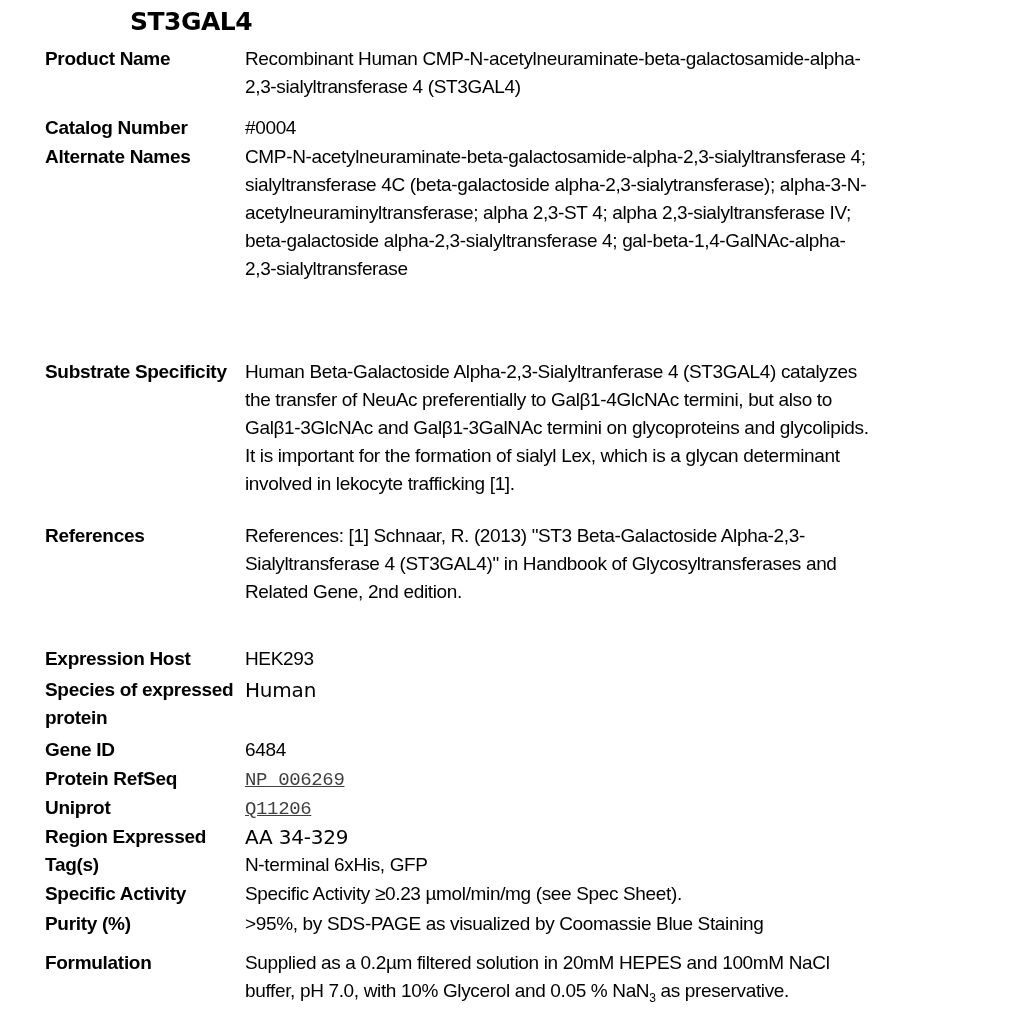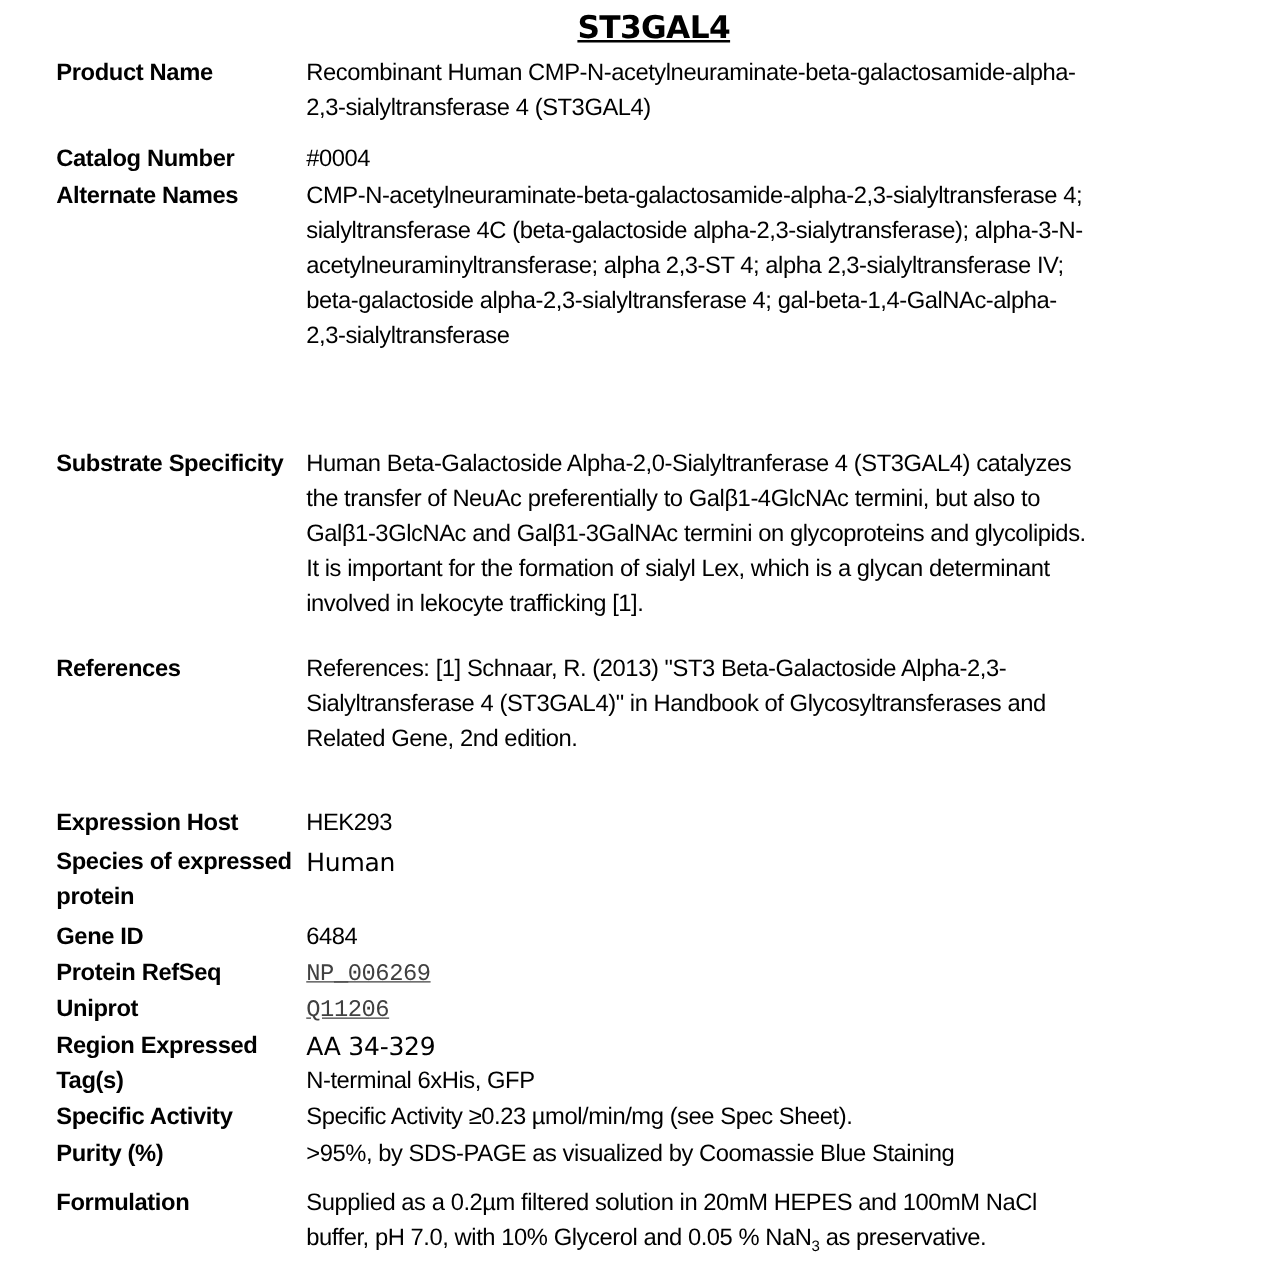--- a/index.html
+++ b/index.html
@@ -15,27 +15,26 @@
       color: #000000;
       font-family: "Liberation Sans", sans-serif;
     }
     .title {
       position: absolute;
       top: 6px;
       left: 0;
       width: 916px;
       padding-left: 130px;
       box-sizing: border-box;
-      text-align: center;
+      text-align: left;
       font-family: "DejaVu Sans", sans-serif;
       font-weight: bold;
       font-size: 25px;
       line-height: 32px;
       letter-spacing: -0.5px;
-      text-decoration: underline;
     }
     .row {
       position: absolute;
       left: 0;
       width: 1017px;
     }
     .label {
       position: absolute;
       left: 7px;
       width: 230px;
@@ -91,21 +90,21 @@
     <div>sialyltransferase 4C (beta-galactoside alpha-2,3-sialytransferase); alpha-3-N-</div>
     <div>acetylneuraminyltransferase; alpha 2,3-ST 4; alpha 2,3-sialyltransferase IV;</div>
     <div>beta-galactoside alpha-2,3-sialyltransferase 4; gal-beta-1,4-GalNAc-alpha-</div>
     <div>2,3-sialyltransferase</div>
   </div>
 </div>
 
 <div class="row" style="top:358px;">
   <div class="label">Substrate Specificity</div>
   <div class="value">
-    <div>Human Beta-Galactoside Alpha-2,0-Sialyltranferase 4 (ST3GAL4) catalyzes</div>
+    <div>Human Beta-Galactoside Alpha-2,3-Sialyltranferase 4 (ST3GAL4) catalyzes</div>
     <div>the transfer of NeuAc preferentially to Galβ1-4GlcNAc termini, but also to</div>
     <div>Galβ1-3GlcNAc and Galβ1-3GalNAc termini on glycoproteins and glycolipids.</div>
     <div>It is important for the formation of sialyl Lex, which is a glycan determinant</div>
     <div>involved in lekocyte trafficking [1].</div>
   </div>
 </div>
 
 <div class="row" style="top:522px;">
   <div class="label">References</div>
   <div class="value">

